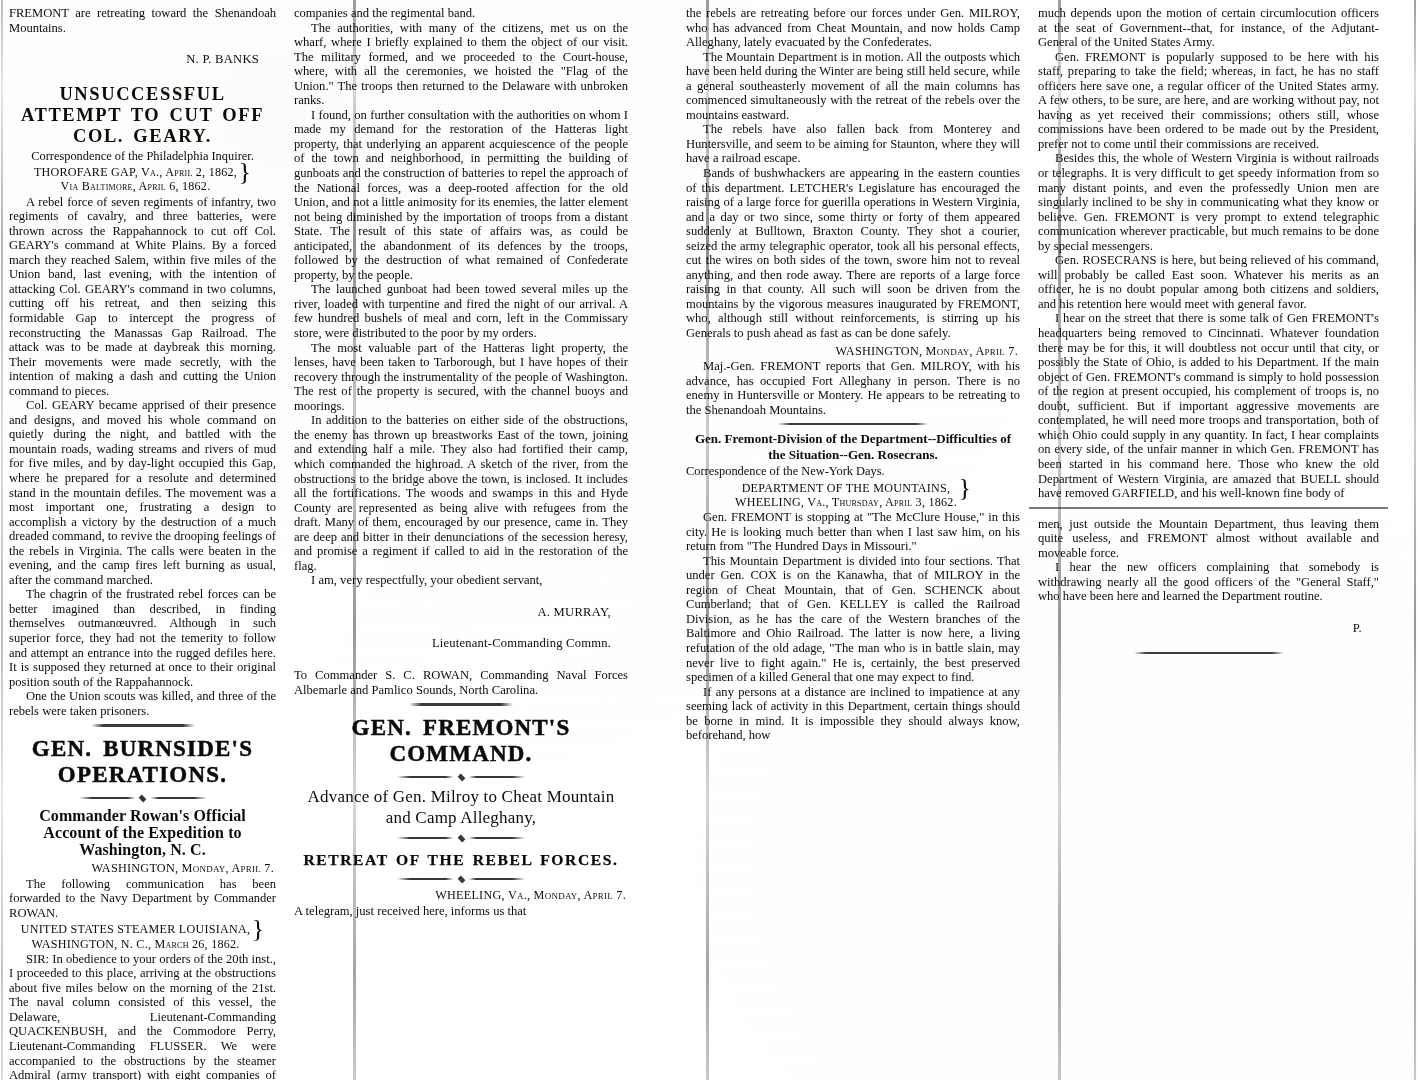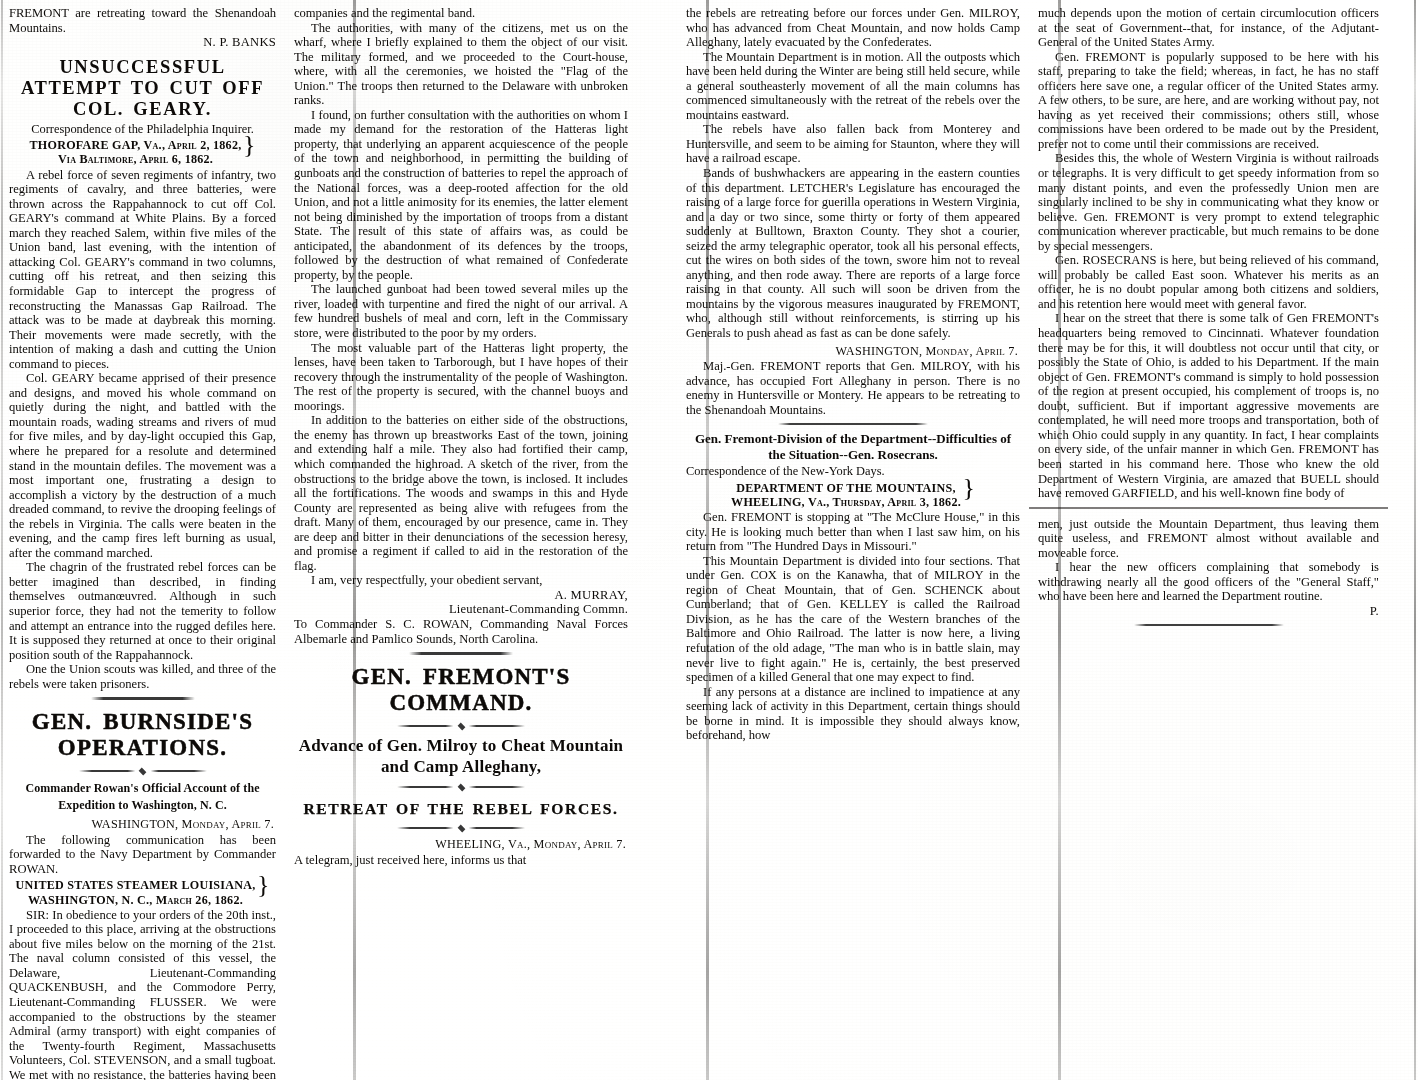--- a/index.html
+++ b/index.html
@@ -82,21 +82,21 @@
     line-height: 14.55px;
     text-align: justify;
     text-indent: 1.35em;
     letter-spacing: -0.02px;
     word-spacing: 0.1px;
     hyphens: none;
   }
   p.body.noind { text-indent: 0; }
 
   .sig-right {
-    margin: 0;
+    margin: 17px;
     font-size: 12.6px;
     line-height: 14.6px;
     text-align: right;
     letter-spacing: .2px;
   }
 
   
   .sc {
     font-variant: small-caps;
     letter-spacing: .25px;
@@ -109,21 +109,21 @@
     line-height: 21px;
     font-weight: 700;
     text-align: center;
     letter-spacing: 1.6px;
     word-spacing: 3px;
     text-transform: uppercase;
     font-family: "Liberation Serif", "DejaVu Serif", serif;
   }
   h2.hl2 {
     margin: 4px 0 3px 0;
-    font-size: 12px;
+    font-size: 16px;
     line-height: 17px;
     font-weight: 700;
     text-align: center;
     letter-spacing: .1px;
   }
   h3.deck {
     margin: 3px 0 2px 0;
     font-size: 13px;
     line-height: 15.5px;
     font-weight: 700;
@@ -150,21 +150,21 @@
   .banner.xsm {
     font-size: 15.6px;
     line-height: 19px;
     letter-spacing: 1.6px;
     word-spacing: 2px;
     -webkit-text-stroke: 0.25px #12100e;
   }
   .subbanner {
     margin: 5px 0 3px 0;
     text-align: center;
-    font-weight: 700;
+    font-weight: 400;
     font-size: 17px;
     line-height: 21px;
     letter-spacing: .2px;
   }
 
   
   .dateline {
     margin: 3px 0 1px 0;
     font-size: 12.2px;
     line-height: 14.4px;
@@ -176,21 +176,20 @@
     font-size: 12.1px;
     line-height: 14.2px;
     text-align: center;
     position: relative;
   }
   .dateline-brace .ln { display: block; }
   .brace {
     position: relative;
     display: inline-block;
     padding-right: 14px;
-    font-weight: bold;
   }
   .brace::after {
     content: "}";
     position: absolute;
     right: 0;
     top: -6px;
     font-size: 26px;
     line-height: 26px;
     font-weight: 400;
   }

